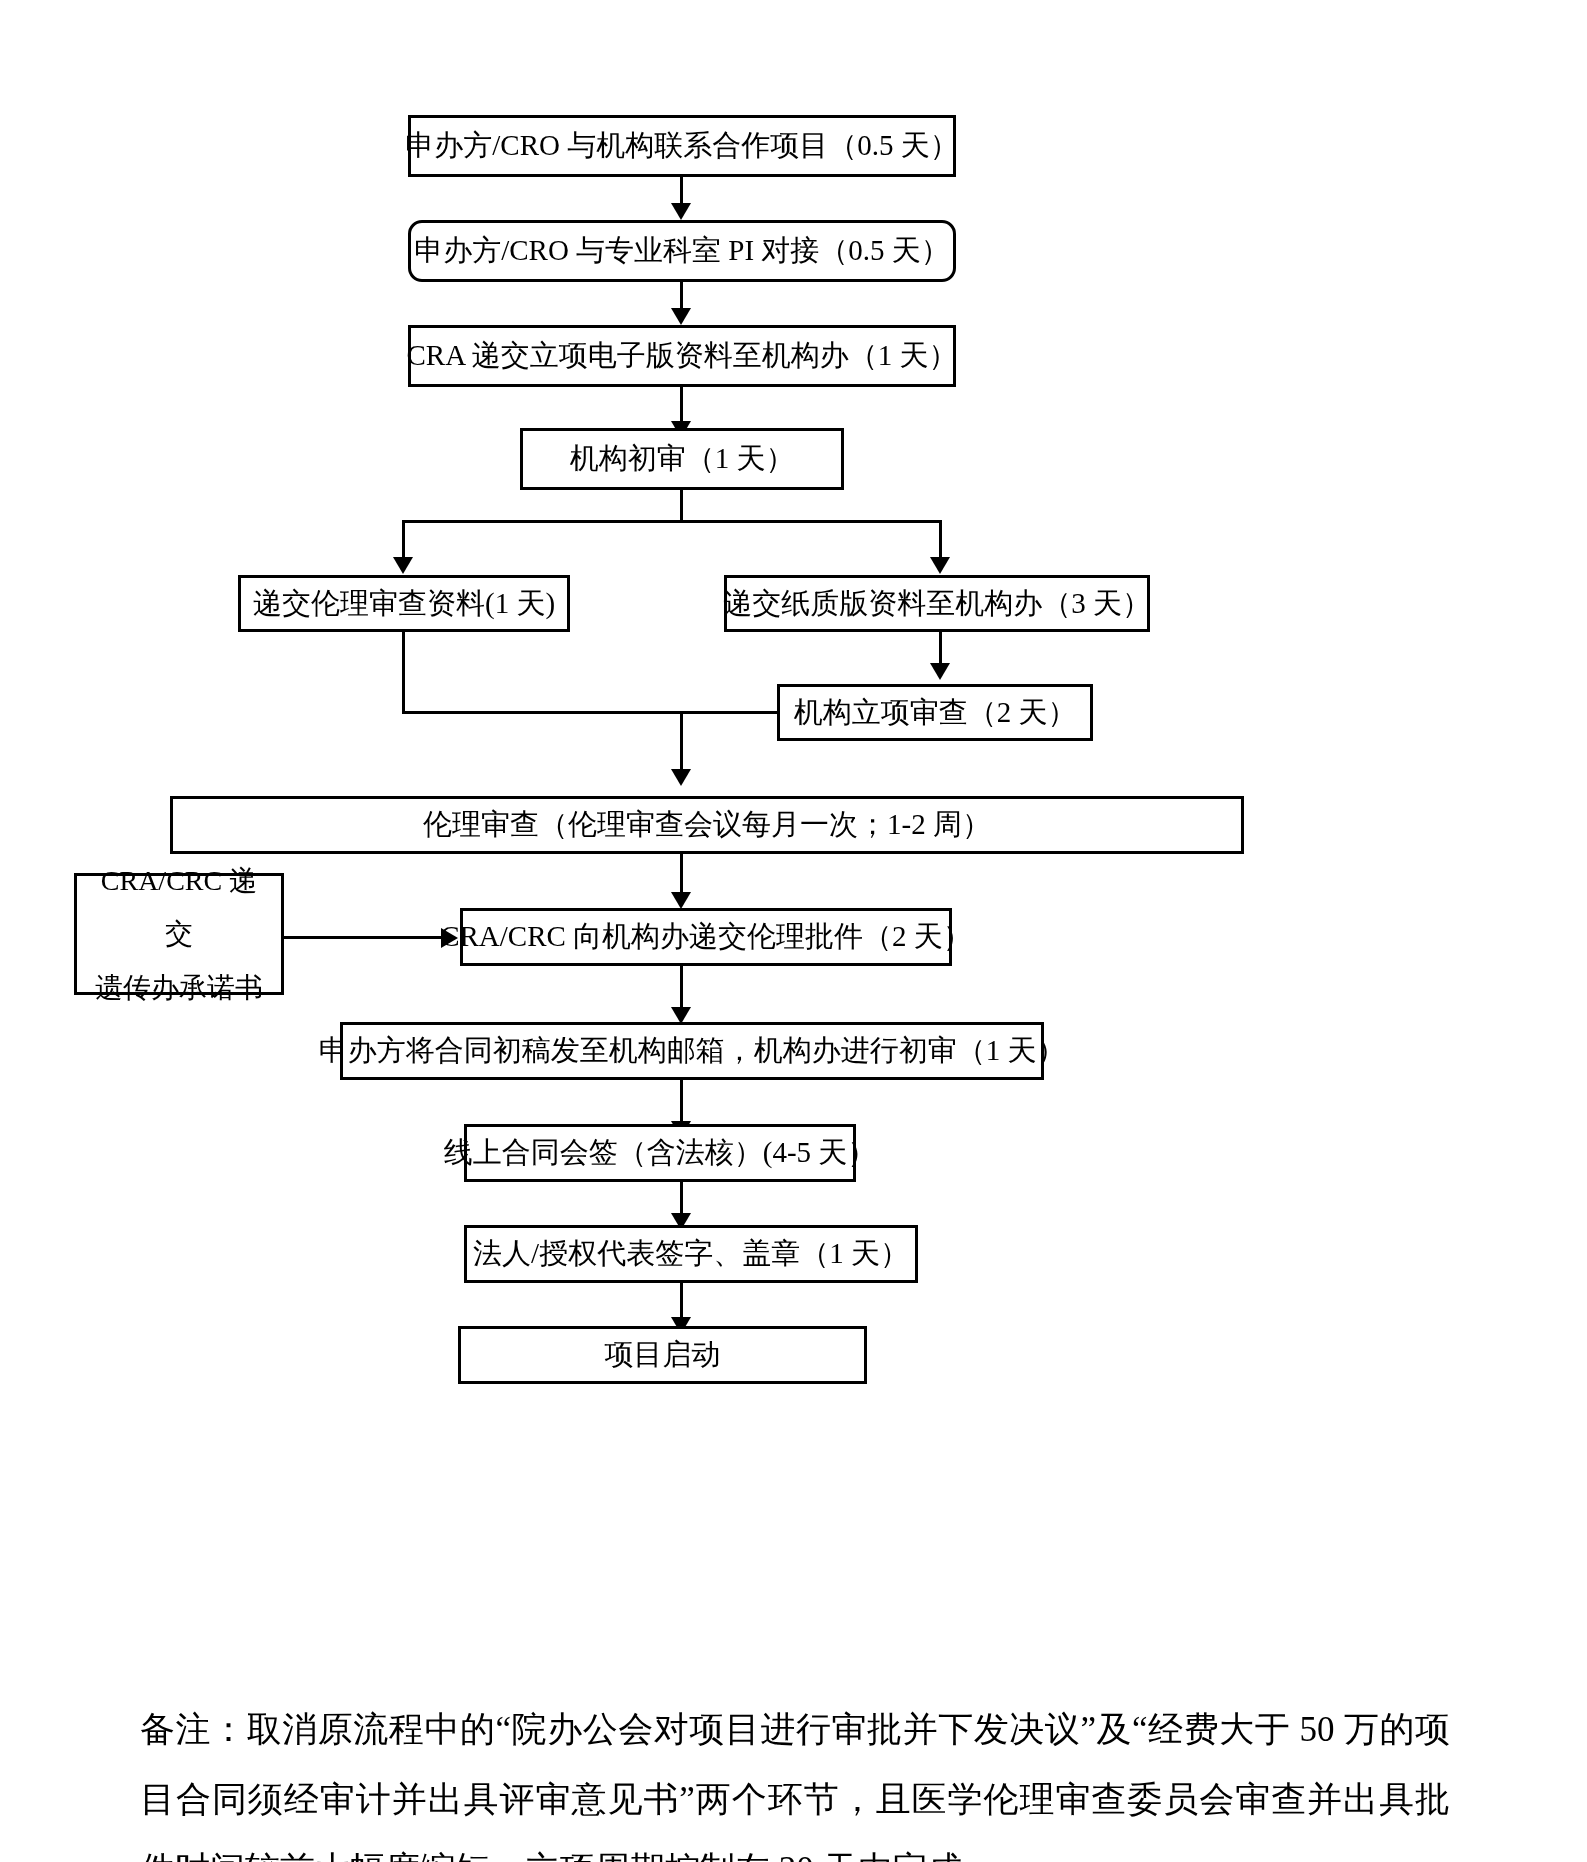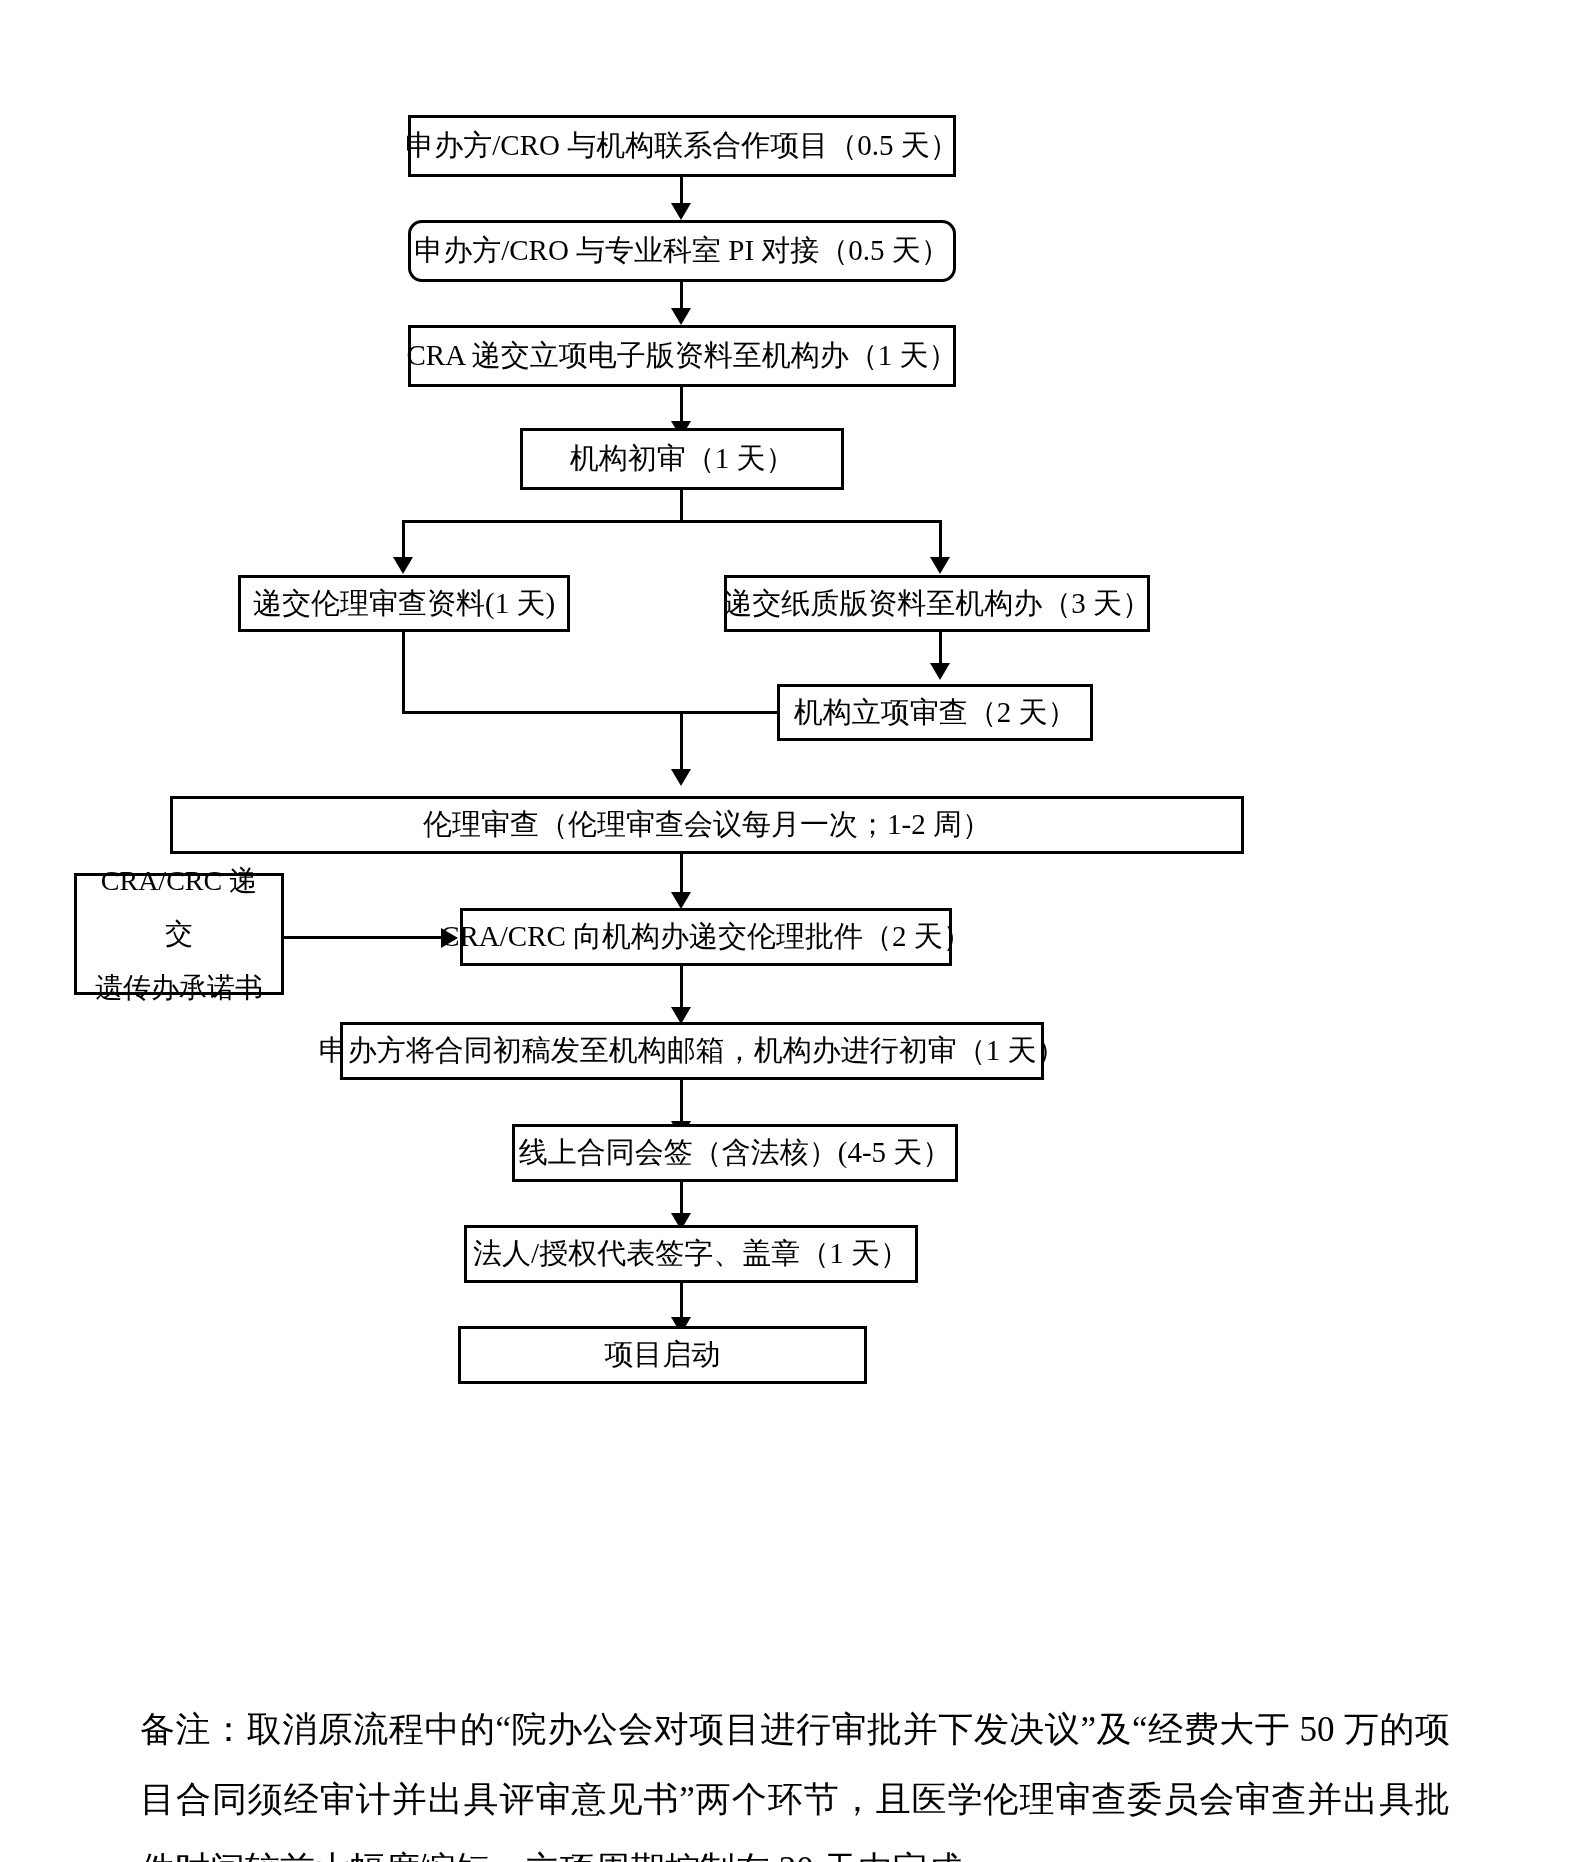--- a/index.html
+++ b/index.html
@@ -180,21 +180,21 @@
   <div class="vline" style="left:680px; top:966px; height:45px;"></div>
   <div class="arrow-down" style="left:671px; top:1007px;"></div>
 
   <div class="node" style="left:340px; top:1022px; width:704px; height:58px;">
     <span>申办方将合同初稿发至机构邮箱，机构办进行初审（1 天）</span>
   </div>
 
   <div class="vline" style="left:680px; top:1080px; height:45px;"></div>
   <div class="arrow-down" style="left:671px; top:1121px;"></div>
 
-  <div class="node" style="left:464px; top:1124px; width:446px; height:58px;margin-left:48px;">
+  <div class="node" style="left:464px; top:1124px; width:392px; height:58px;">
     <span>线上合同会签（含法核）(4-5 天）</span>
   </div>
 
   <div class="vline" style="left:680px; top:1182px; height:35px;"></div>
   <div class="arrow-down" style="left:671px; top:1213px;"></div>
 
   <div class="node" style="left:464px; top:1225px; width:454px; height:58px;">
     <span>法人/授权代表签字、盖章（1 天）</span>
   </div>
 

